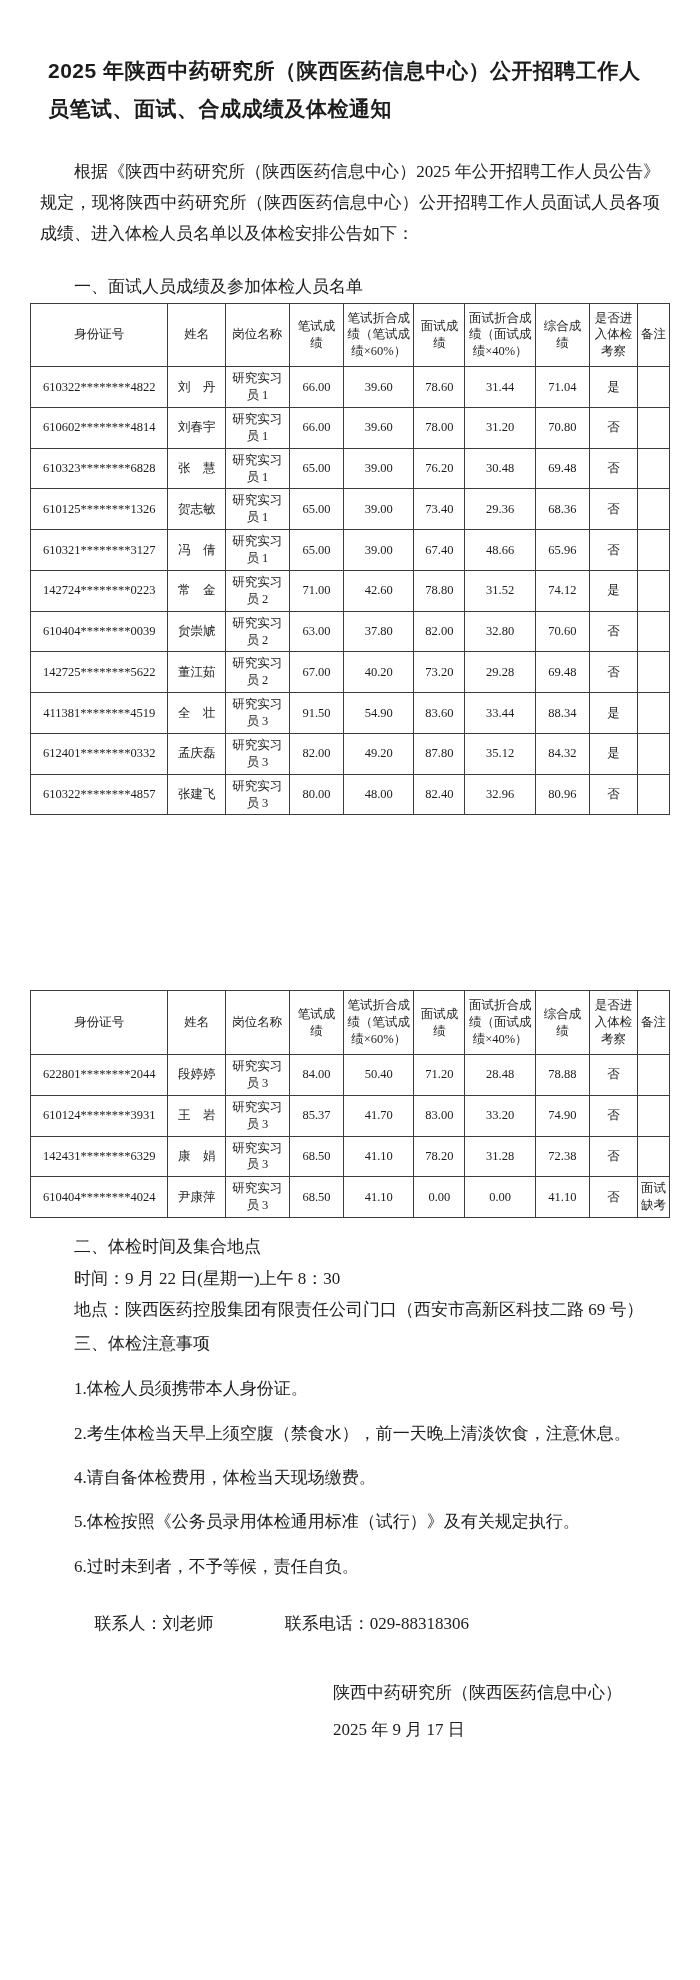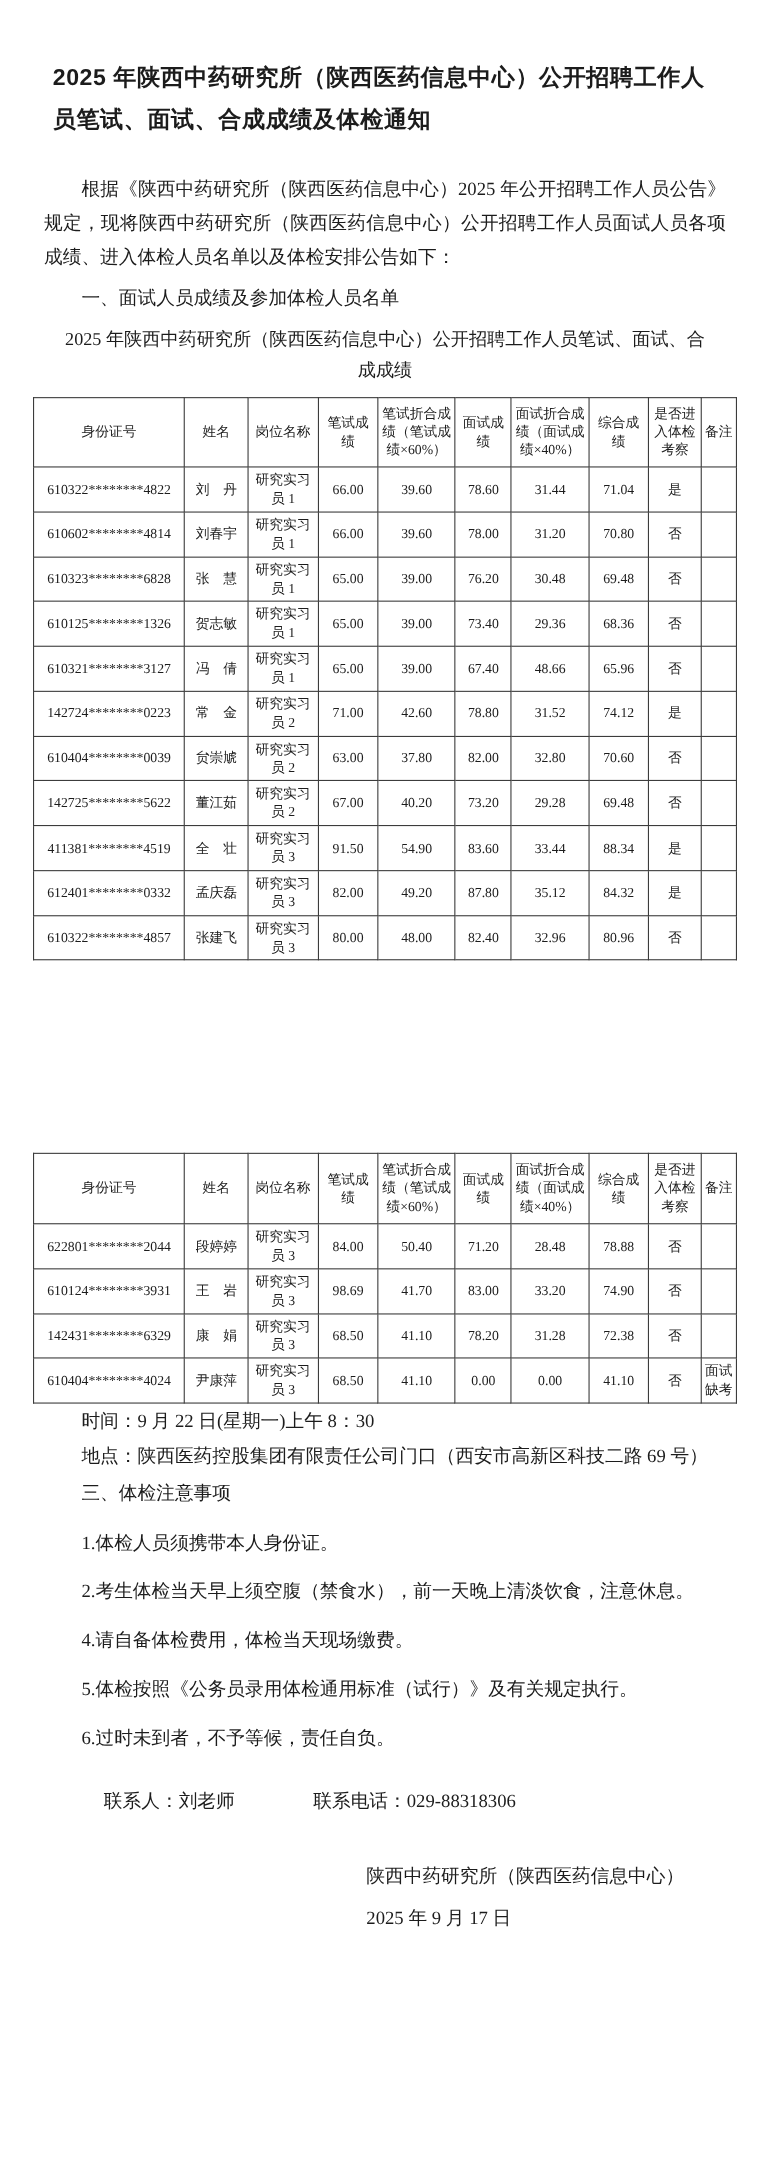--- a/index.html
+++ b/index.html
@@ -7,21 +7,21 @@
     width:700px;min-height:1980px;margin:0 auto;background:#ffffff;
     color:#1c1c1c;box-sizing:border-box;padding:52px 30px 40px 30px;
     font-family:"Liberation Serif","DejaVu Serif",serif;
   }
   .doc-title{
     font-family:"Liberation Sans","DejaVu Sans",sans-serif;
     font-weight:bold;font-size:21px;line-height:1.8;text-align:left;
     margin:0 18px 28px 18px;letter-spacing:.5px;
   }
   .intro{
-    font-size:17px;line-height:1.85;text-indent:2em;margin:28px 10px 6px 10px;
+    font-size:17px;line-height:1.85;text-indent:2em;margin:28px 10px 22px 10px;
     text-align:justify;
   }
   .sec-heading{
     font-family:"Liberation Sans","DejaVu Sans",sans-serif;
     font-weight:normal;font-size:17px;line-height:1.8;margin:4px 10px 0 10px;
     text-indent:2em;
   }
   .table-caption{
     font-size:16.5px;line-height:1.7;text-align:center;margin:8px 26px 10px 26px;
   }
@@ -54,21 +54,20 @@
 <body>
 
 <div class="page">
 
   <h1 class="doc-title">2025 年陕西中药研究所（陕西医药信息中心）公开招聘工作人员笔试、面试、合成成绩及体检通知</h1>
 
   <p class="intro">根据《陕西中药研究所（陕西医药信息中心）2025 年公开招聘工作人员公告》规定，现将陕西中药研究所（陕西医药信息中心）公开招聘工作人员面试人员各项成绩、进入体检人员名单以及体检安排公告如下：</p>
 
   <p class="sec-heading">一、面试人员成绩及参加体检人员名单</p>
 
-  <p class="table-caption">2025 年陕西中药研究所（陕西医药信息中心）公开招聘工作人员笔试、面试、合成成绩</p>
 
   <table class="score">
     <colgroup>
       <col style="width:21.5%">
         <col style="width:9%">
         <col style="width:10%">
       <col style="width:8.5%">
         <col style="width:11%">
         <col style="width:8%">
       <col style="width:11%">
@@ -265,21 +264,21 @@
           <td>71.20</td>
           <td>28.48</td>
           <td>78.88</td>
           <td>否</td>
           <td></td>
         </tr>
         <tr>
           <td>610124********3931</td>
           <td>王　岩</td>
           <td>研究实习员 3</td>
-          <td>98.69</td>
+          <td>85.37</td>
           <td>41.70</td>
           <td>83.00</td>
           <td>33.20</td>
           <td>74.90</td>
           <td>否</td>
           <td></td>
         </tr>
         <tr>
           <td>142431********6329</td>
           <td>康　娟</td>
@@ -300,20 +299,21 @@
           <td>41.10</td>
           <td>0.00</td>
           <td>0.00</td>
           <td>41.10</td>
           <td>否</td>
           <td>面试缺考</td>
         </tr>
       </tbody>
   </table>
 
+  <p class="sec-heading" style="margin-top:14px;">二、体检时间及集合地点</p>
   <p class="body-line">时间：9 月 22 日(星期一)上午 8：30</p>
   <p class="body-line">地点：陕西医药控股集团有限责任公司门口（西安市高新区科技二路 69 号）</p>
 
   <p class="sec-heading">三、体检注意事项</p>
   <p class="notice-item">1.体检人员须携带本人身份证。</p>
   <p class="notice-item">2.考生体检当天早上须空腹（禁食水），前一天晚上清淡饮食，注意休息。</p>
   <p class="notice-item">4.请自备体检费用，体检当天现场缴费。</p>
   <p class="notice-item">5.体检按照《公务员录用体检通用标准（试行）》及有关规定执行。</p>
   <p class="notice-item">6.过时未到者，不予等候，责任自负。</p>
 

